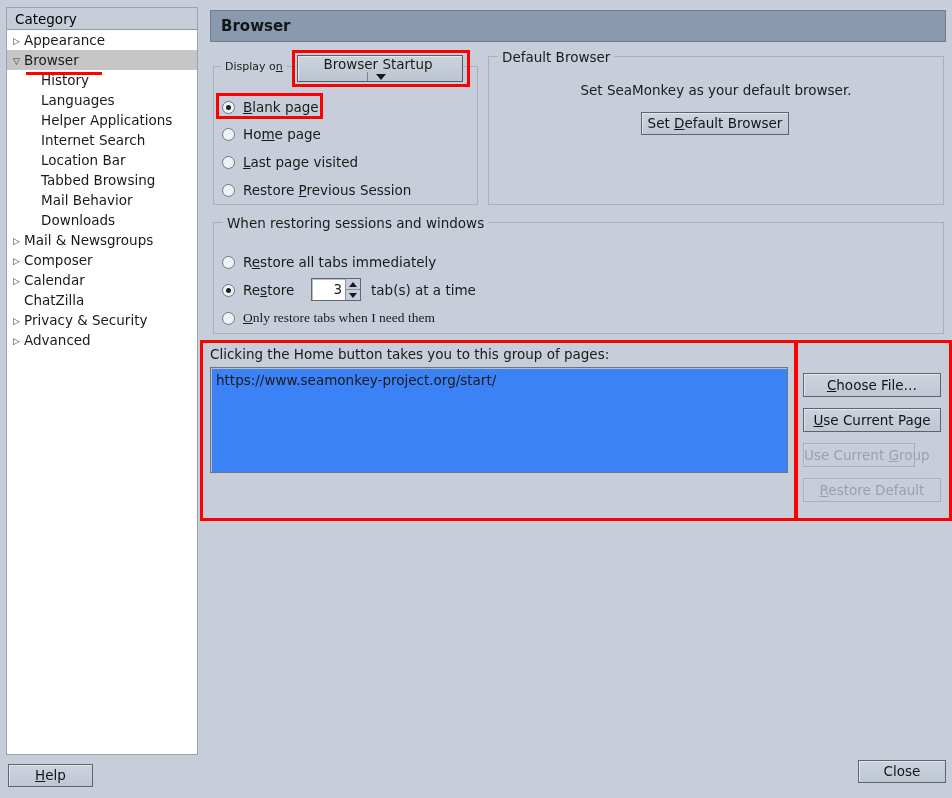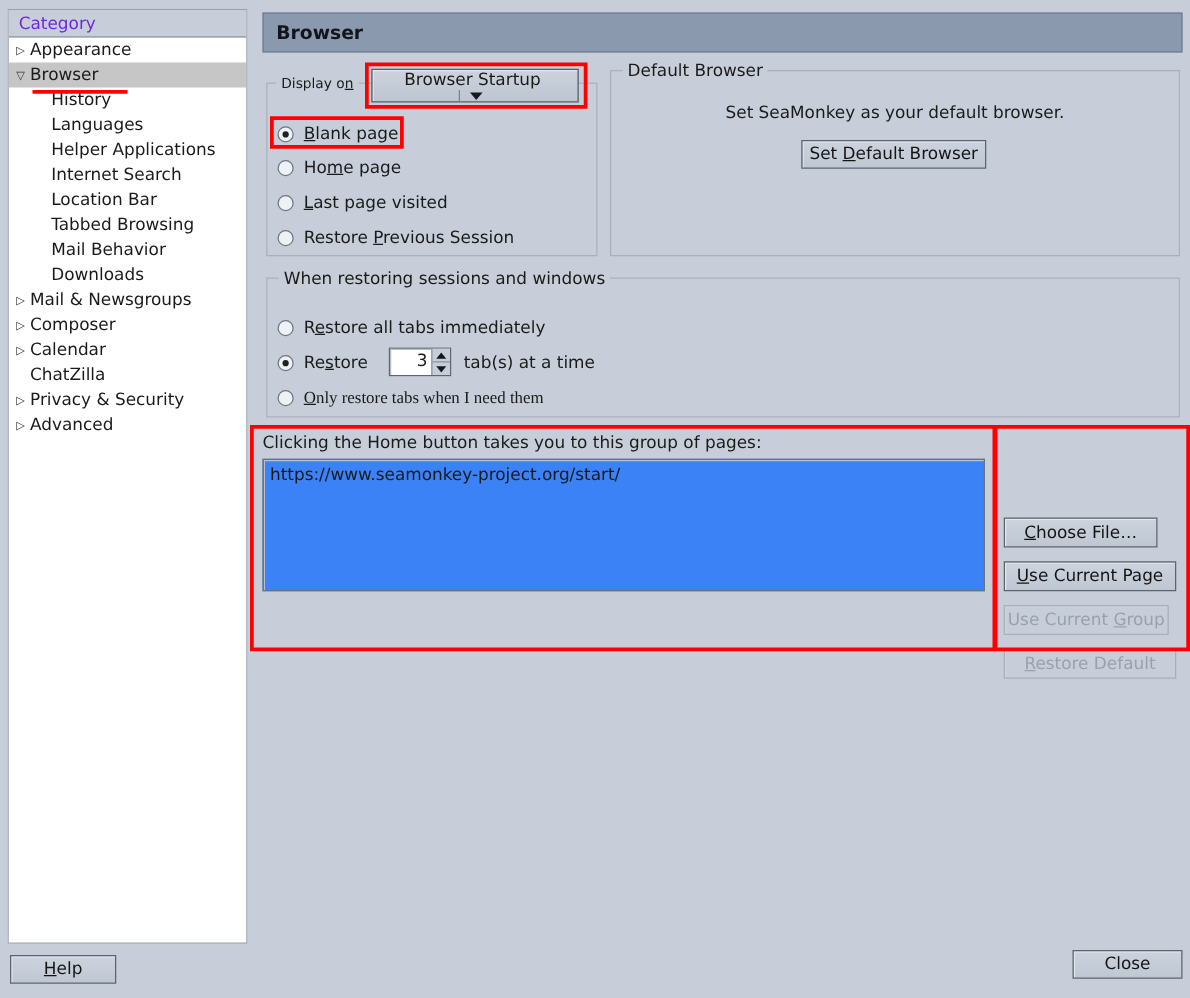--- a/index.html
+++ b/index.html
@@ -27,21 +27,21 @@
     box-sizing: border-box;
     overflow: hidden;
   }
   #category-header {
     height: 22px;
     line-height: 22px;
     padding-left: 8px;
     background: #c7ced9;
     border-bottom: 1px solid #8f98a3;
     font-size: 13.5px;
-    color: #6d28d9;
+    color: #000000;
     box-sizing: border-box;
   }
   .cat-row {
     height: 20px;
     line-height: 20px;
     font-size: 13.5px;
     white-space: nowrap;
     position: relative;
     padding-left: 6px;
     box-sizing: border-box;
@@ -358,27 +358,27 @@
 </div>
 
 <div id="homepage-panel">
   <div id="homepage-caption">Clicking the Home button takes you to this group of pages:</div>
   <div id="homepage-list">
       <div>https://www.seamonkey-project.org/start/</div>
     </div>
 </div>
 
 <div style="position:absolute; left:803px; top:373px; width:140px;">
-  <div class="btn" style="width:123px; height:24px; line-height:22px; margin-bottom:11px;margin-top:41px;">
+  <div class="btn" style="width:138px; height:24px; line-height:22px; margin-bottom:11px;">
     <span></span><u>C</u><span>hoose File…</span>
   </div>
   <div class="btn" style="width:138px; height:24px; line-height:22px; margin-bottom:11px;">
     <span></span><u>U</u><span>se Current Page</span>
   </div>
-  <div class="btn disabled" style="width:132px; height:24px; line-height:22px; margin-bottom:11px;">
+  <div class="btn disabled" style="width:112px; height:24px; line-height:22px; margin-bottom:11px;">
     <span>Use Current </span><u>G</u><span>roup</span>
   </div>
   <div class="btn disabled" style="width:138px; height:24px; line-height:22px;">
     <span></span><u>R</u><span>estore Default</span>
   </div>
 </div>
 
 <div class="btn" style="position:absolute; left:8px; top:764px; width:85px; height:23px; line-height:21px;">
   <span></span><u>H</u><span>elp</span>
 </div>

